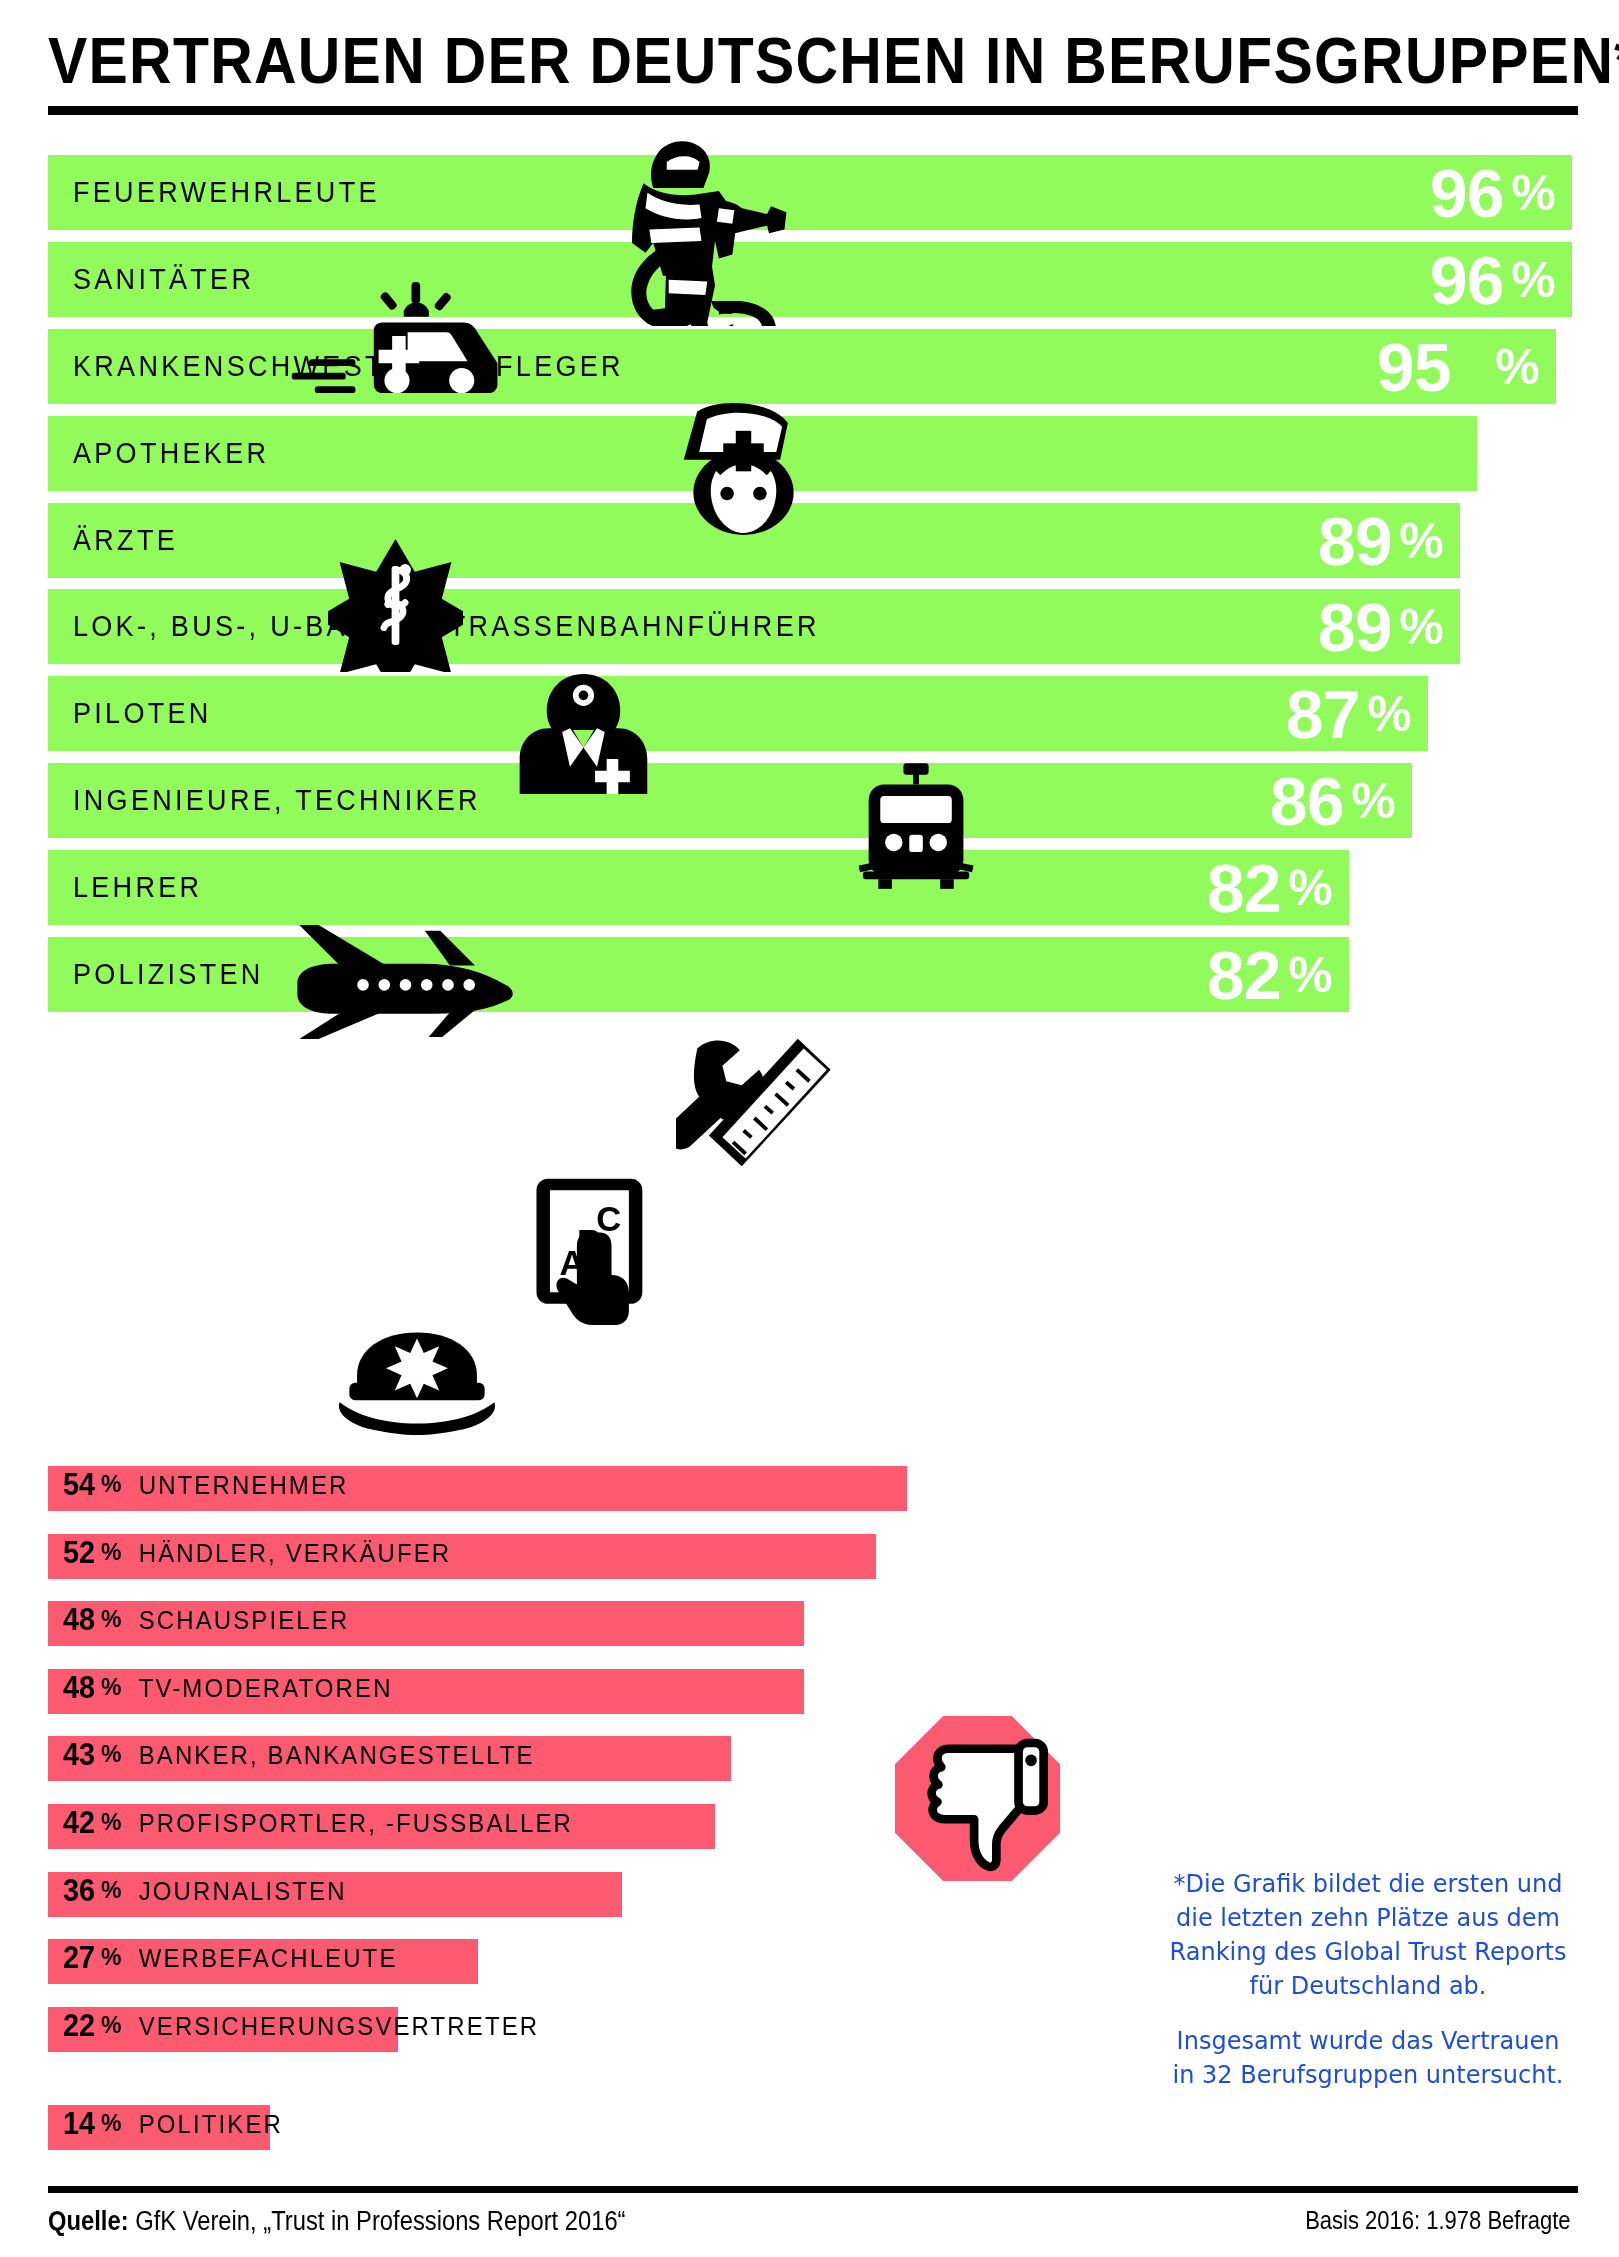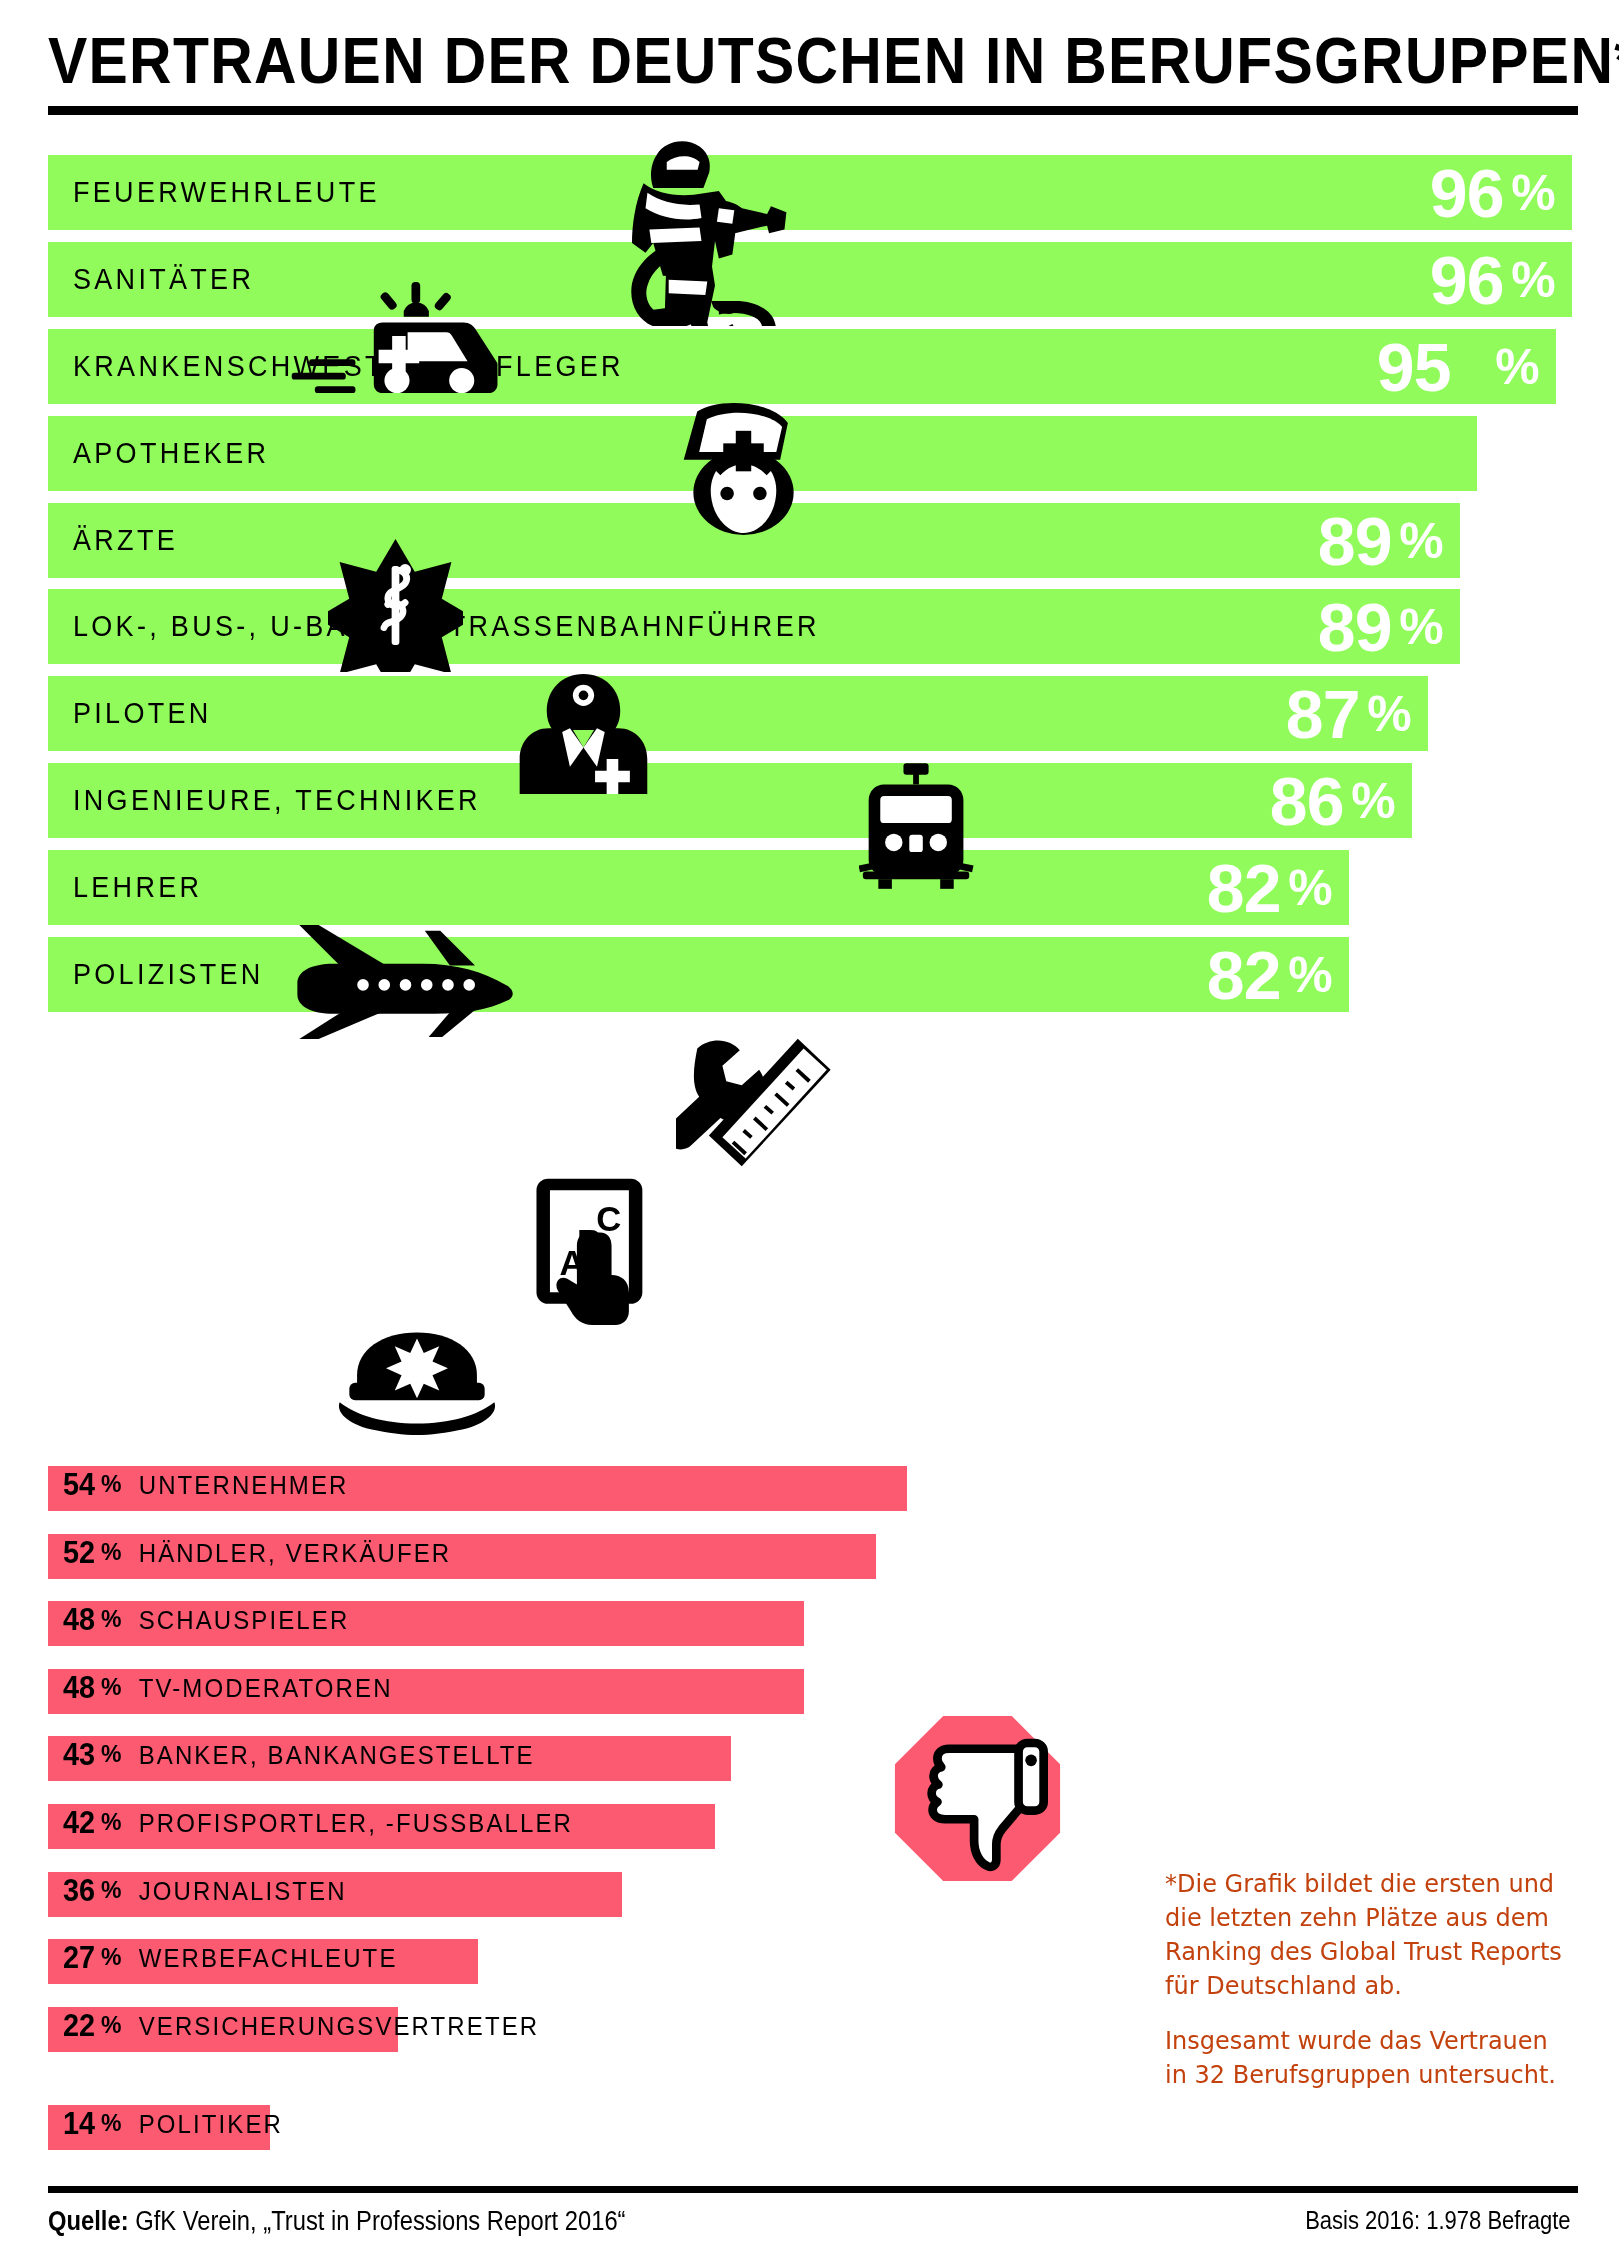--- a/index.html
+++ b/index.html
@@ -75,21 +75,21 @@
   .punit{font-size:23px;font-weight:bold;margin-left:1.9px;margin-right:17.4px;}
   .plabel{
     font-family:"Liberation Sans",sans-serif;
     font-weight:normal;font-size:24px;letter-spacing:2.1px;
     transform:scaleY(1.1);
   }
 
   
   .footnote{
     position:absolute;right:48px;top:1867px;width:406px;
-    text-align:left;color:#c2410c;
+    text-align:center;color:#1d4ed8;
     font-family:"DejaVu Sans",sans-serif;
     font-size:24px;line-height:34px;
   }
   .footnote p{margin:0 0 21px 0;}
   .footnote p:last-child{margin-bottom:0;}
 
   
   .source-rule{position:absolute;left:48px;top:2186px;width:1530px;height:6.8px;background:#000;}
   .source-left{
     position:absolute;left:48px;top:2206px;

